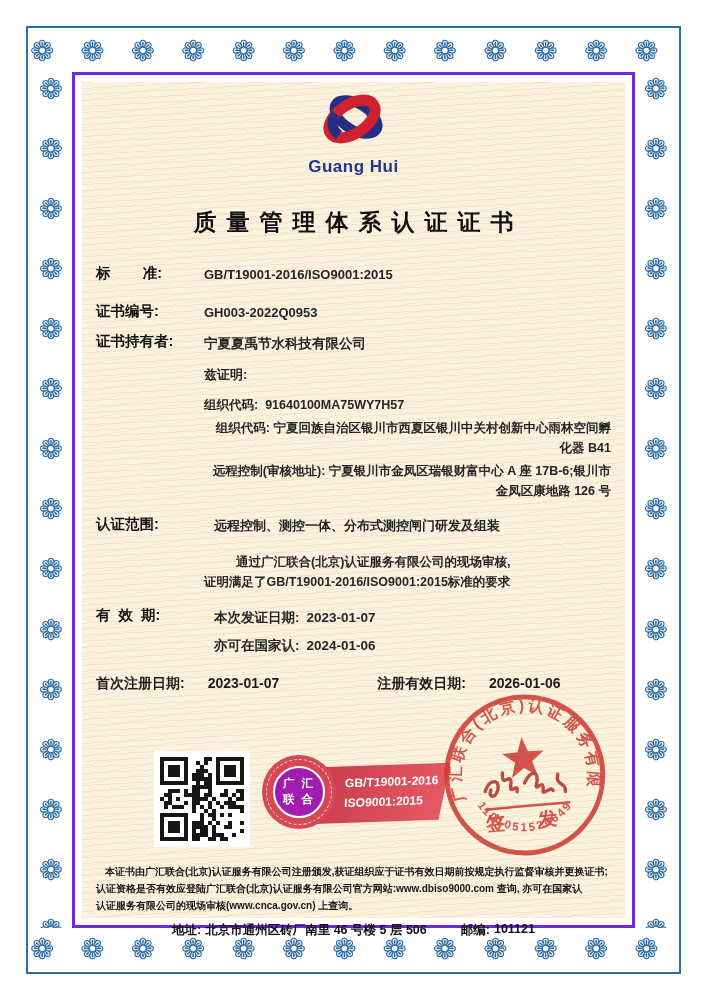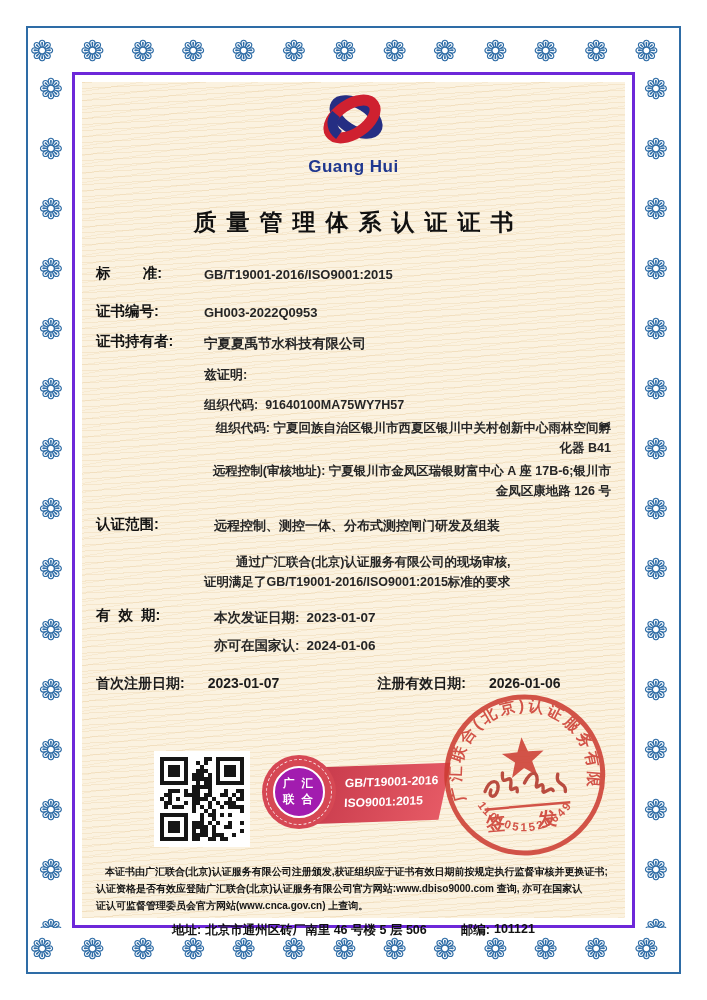--- a/index.html
+++ b/index.html
@@ -355,21 +355,21 @@
                 <text font-size="11.5" font-weight="bold" fill="#cc3a30" letter-spacing="2.4">
                   <textPath href="#numPath" startOffset="4%">1101051520649</textPath>
                 </text>
               </svg>
             </div>
           </div>
 
           <div class="footer">
             <div class="fline indent">本证书由广汇联合(北京)认证服务有限公司注册颁发,获证组织应于证书有效日期前按规定执行监督审核并更换证书;</div>
             <div class="fline">认证资格是否有效应登陆广汇联合(北京)认证服务有限公司官方网站:www.dbiso9000.com 查询, 亦可在国家认</div>
-            <div class="fline">证认可监督管理委员会官方网站(www.cnca.gov.cn) 上查询。</div>
+            <div class="fline">认证服务有限公司的现场审核(www.cnca.gov.cn) 上查询。</div>
           </div>
 
           <div class="addr-line">
             <span>地址:</span>
             <span>北京市通州区砖厂南里 46 号楼 5 层 506</span>
             <span class="gap"></span>
             <span>邮编:</span>
             <span>101121</span>
           </div>
 

